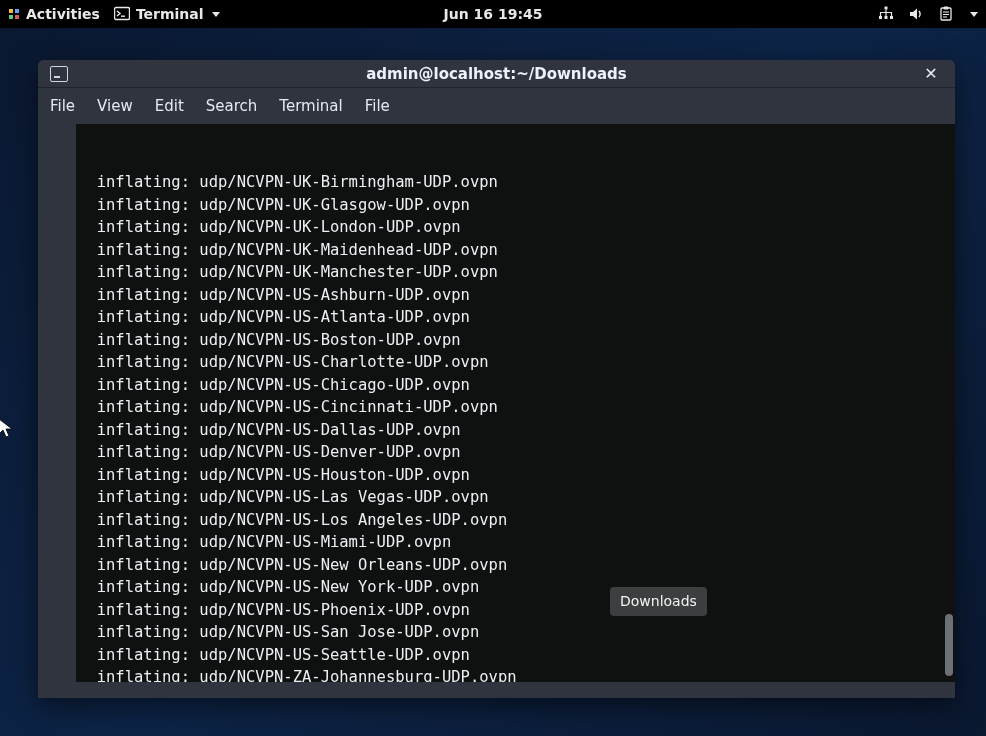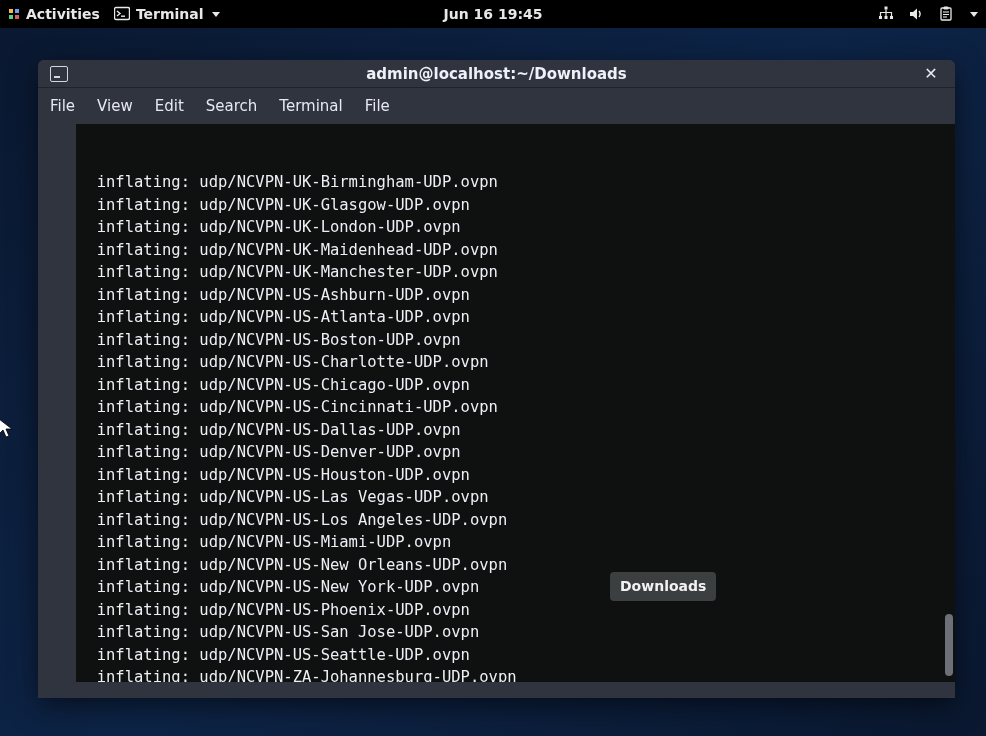--- a/index.html
+++ b/index.html
@@ -119,29 +119,28 @@
       position: relative;
       overflow: hidden;
       white-space: pre;
       margin-left: 38px;
     }
     .terminal-line { padding-left: 0; }
 
     .tooltip {
       position: absolute;
       left: 534px;
-      top: 448px;
+      top: 463px;
       background: #3c3f3f;
       color: #f2f2f2;
       font-size: 14px;
       padding: 3px 10px;
       border-radius: 4px;
       font-family: "DejaVu Sans", sans-serif;
       white-space: normal;
-      font-weight: bold;
     }
     .scrollbar-thumb {
       position: absolute;
       right: 2px;
       bottom: 6px;
       width: 8px;
       height: 62px;
       background: #6d7177;
       border-radius: 4px;
     }

